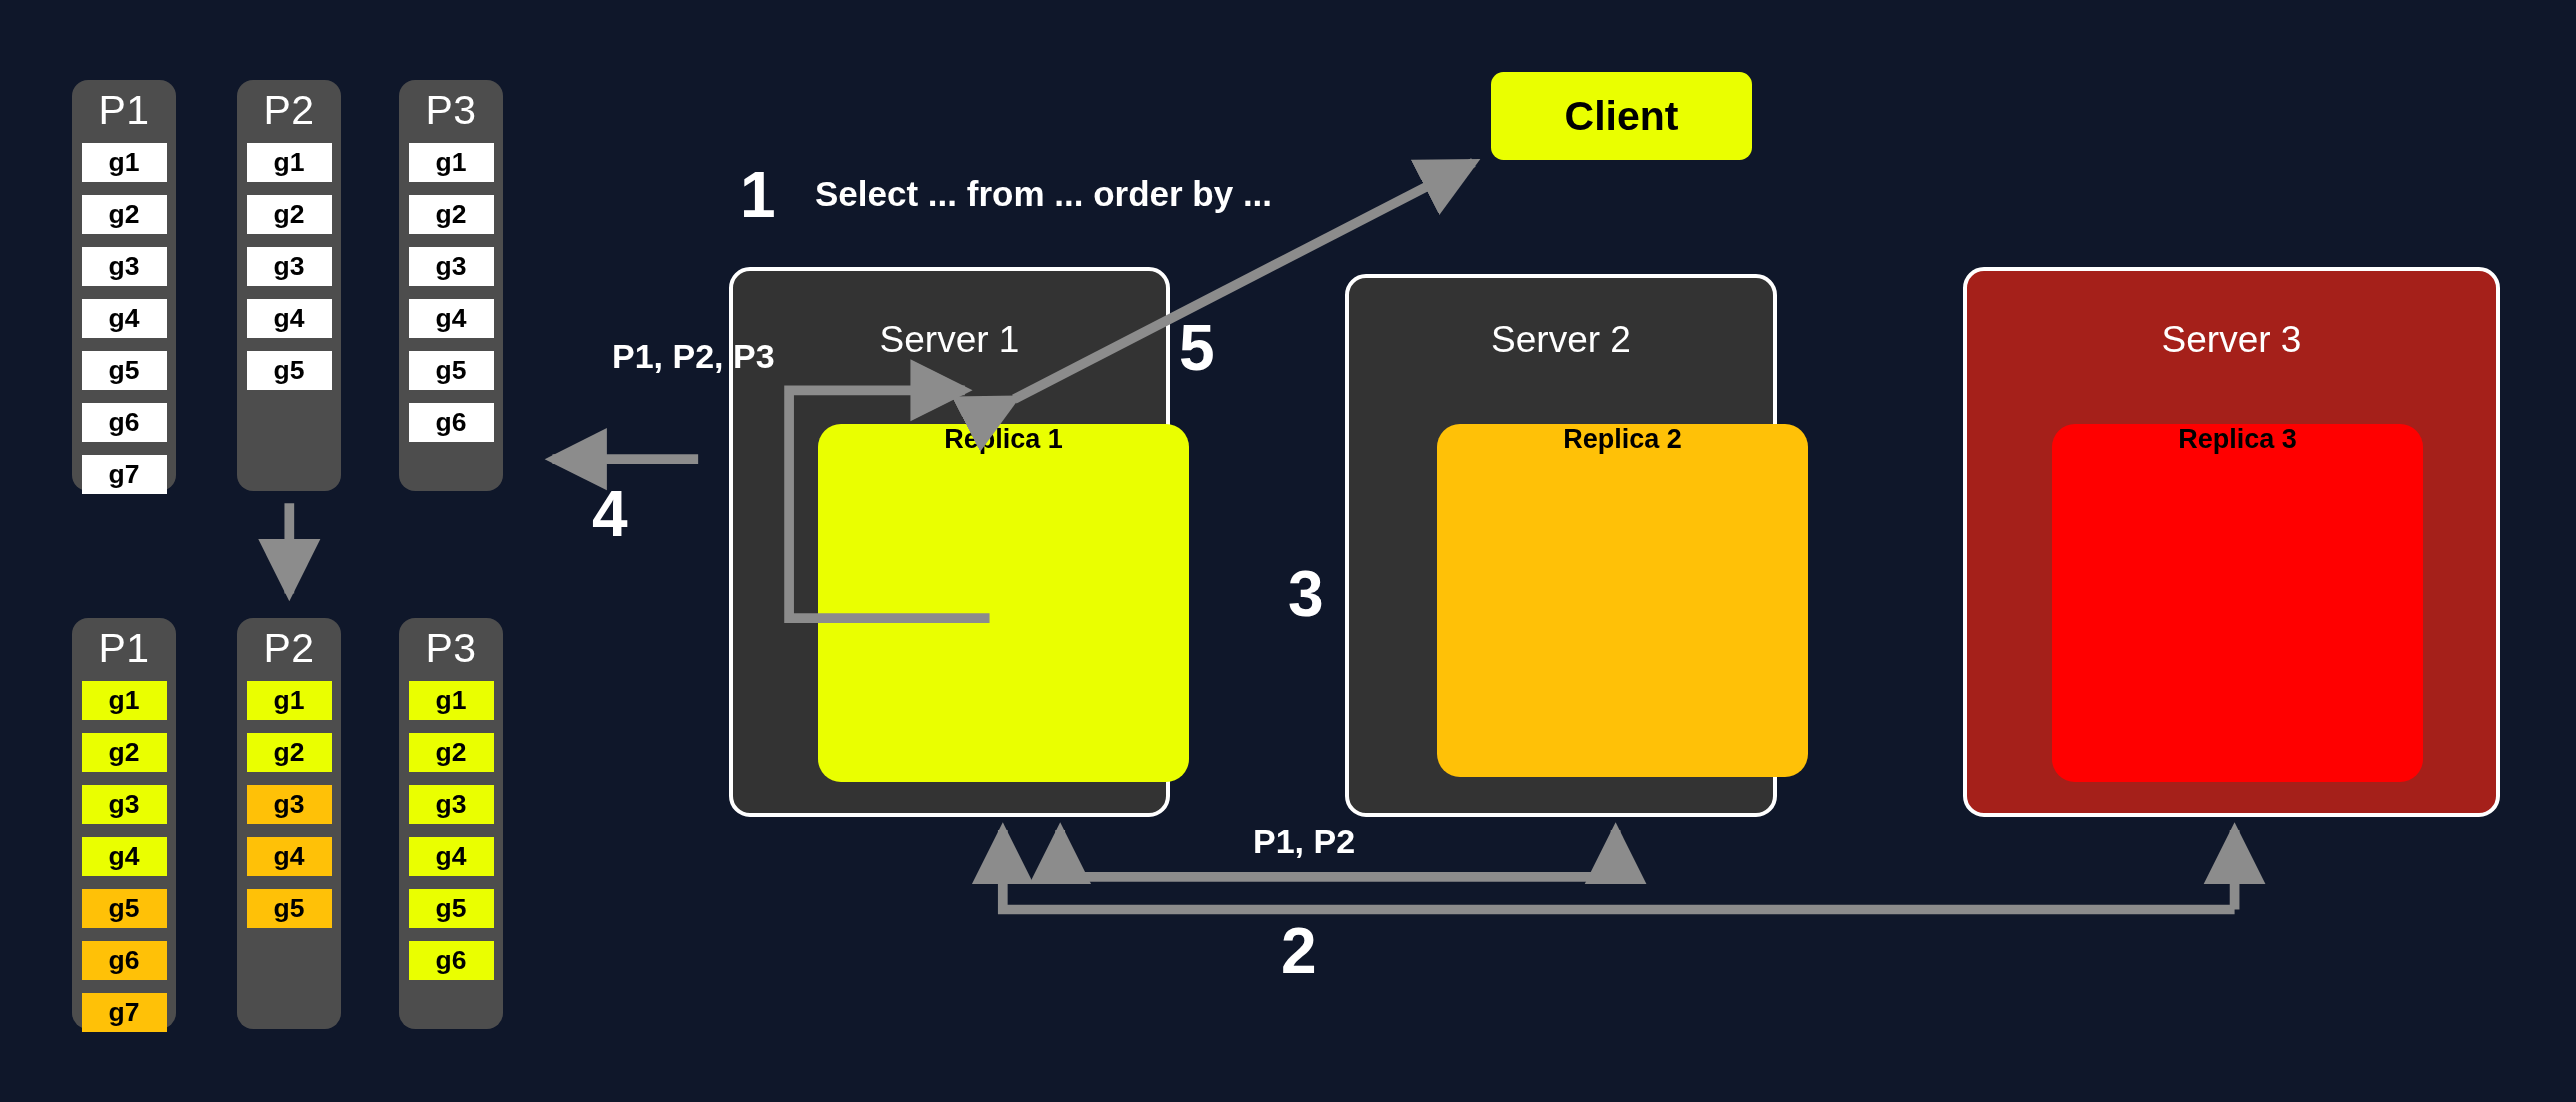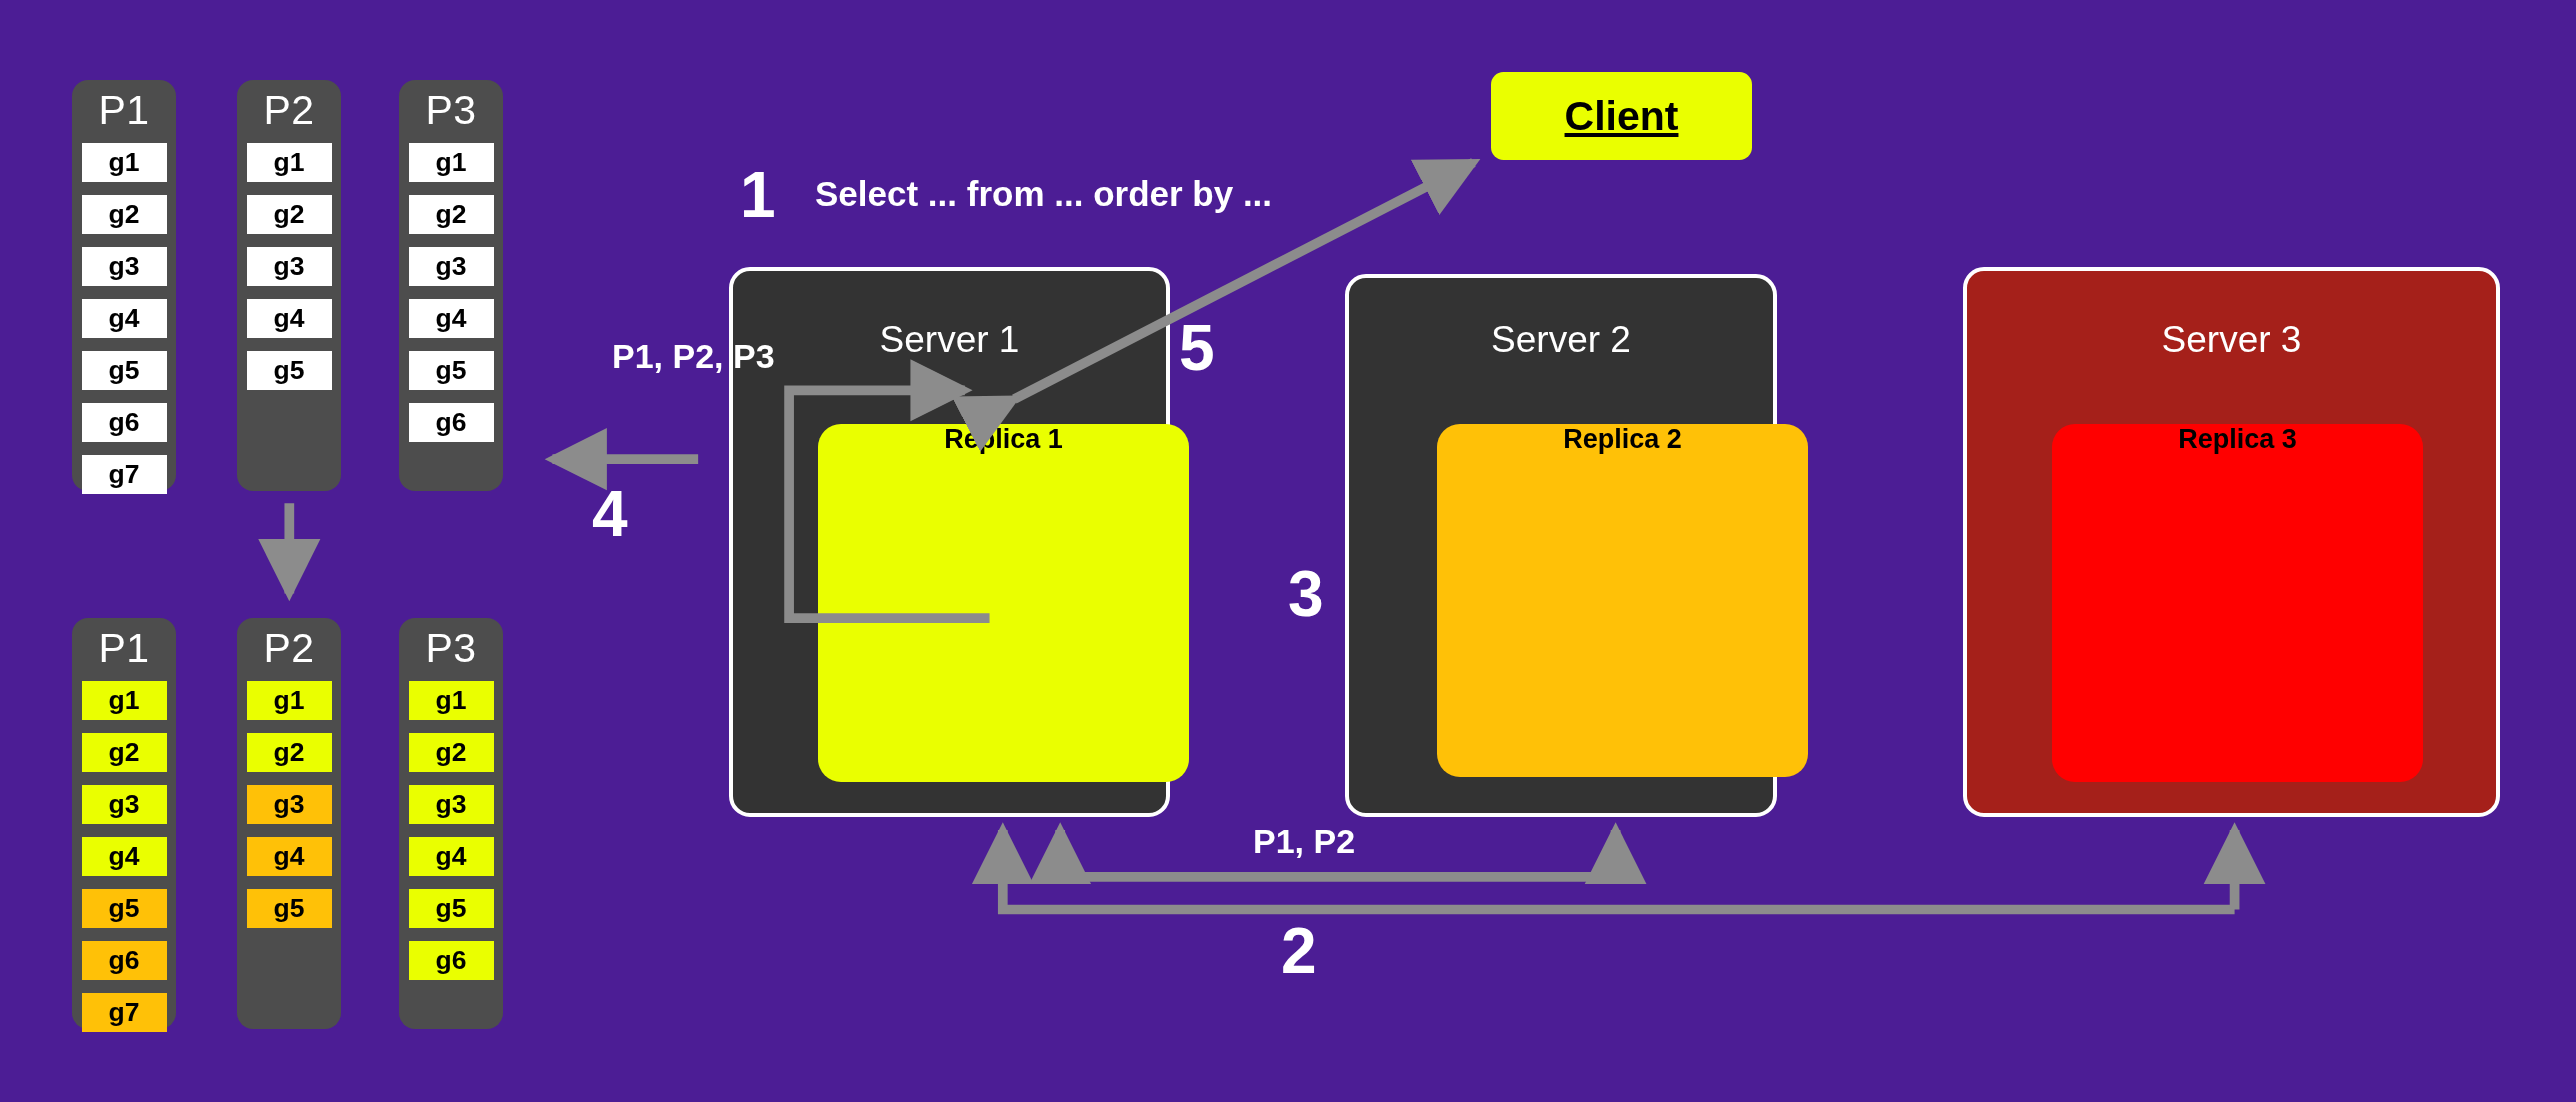--- a/index.html
+++ b/index.html
@@ -7,21 +7,21 @@
     padding: 0;
     background: #2e2e2e;
   }
   body {
     font-family: "Liberation Sans", sans-serif;
   }
   #canvas {
     position: relative;
     width: 2576px;
     height: 1102px;
-    background: #4c1d95;
+    background: #0f172a;
     overflow: hidden;
   }
 
   
   .partition {
     position: absolute;
     width: 104px;
     background: #4d4d4d;
     border-radius: 16px;
     box-sizing: border-box;
@@ -94,21 +94,20 @@
   .client {
     position: absolute;
     background: #eaff00;
     border-radius: 12.4px;
     display: flex;
     align-items: center;
     justify-content: center;
     color: #000000;
     font-size: 41px;
     font-weight: bold;
-    text-decoration: underline;
   }
 
   
   .step-num {
     position: absolute;
     color: #ffffff;
     font-weight: bold;
     line-height: 1;
   }
   .flow-label {

